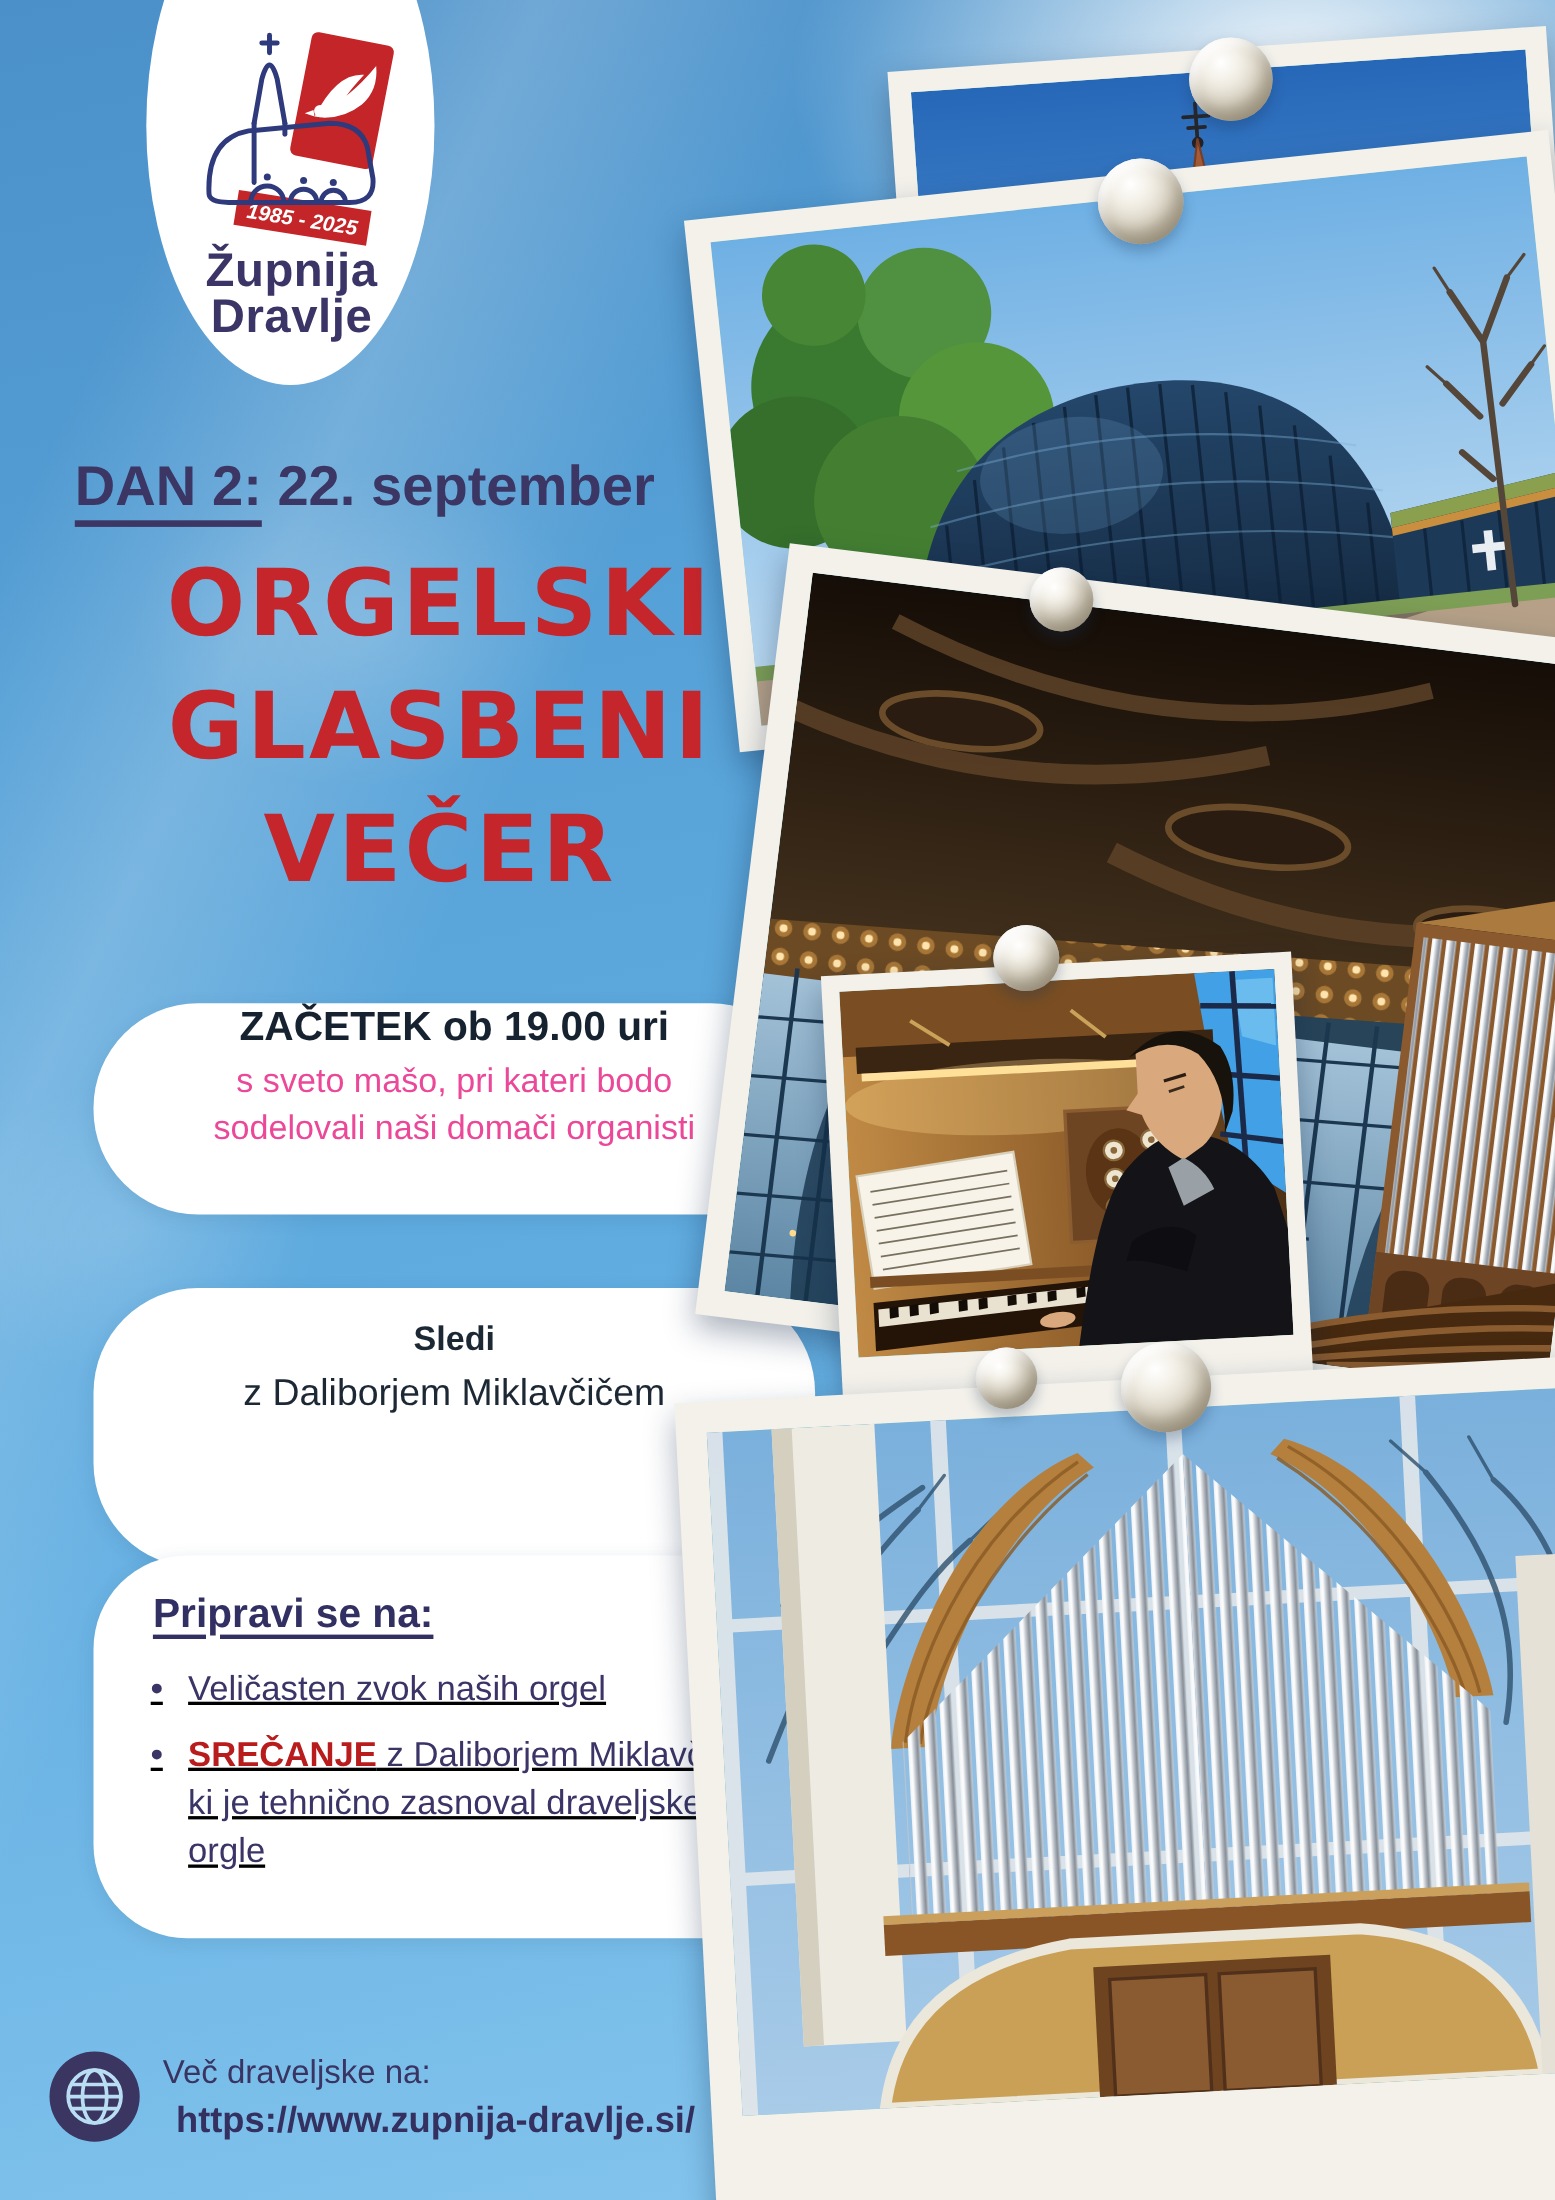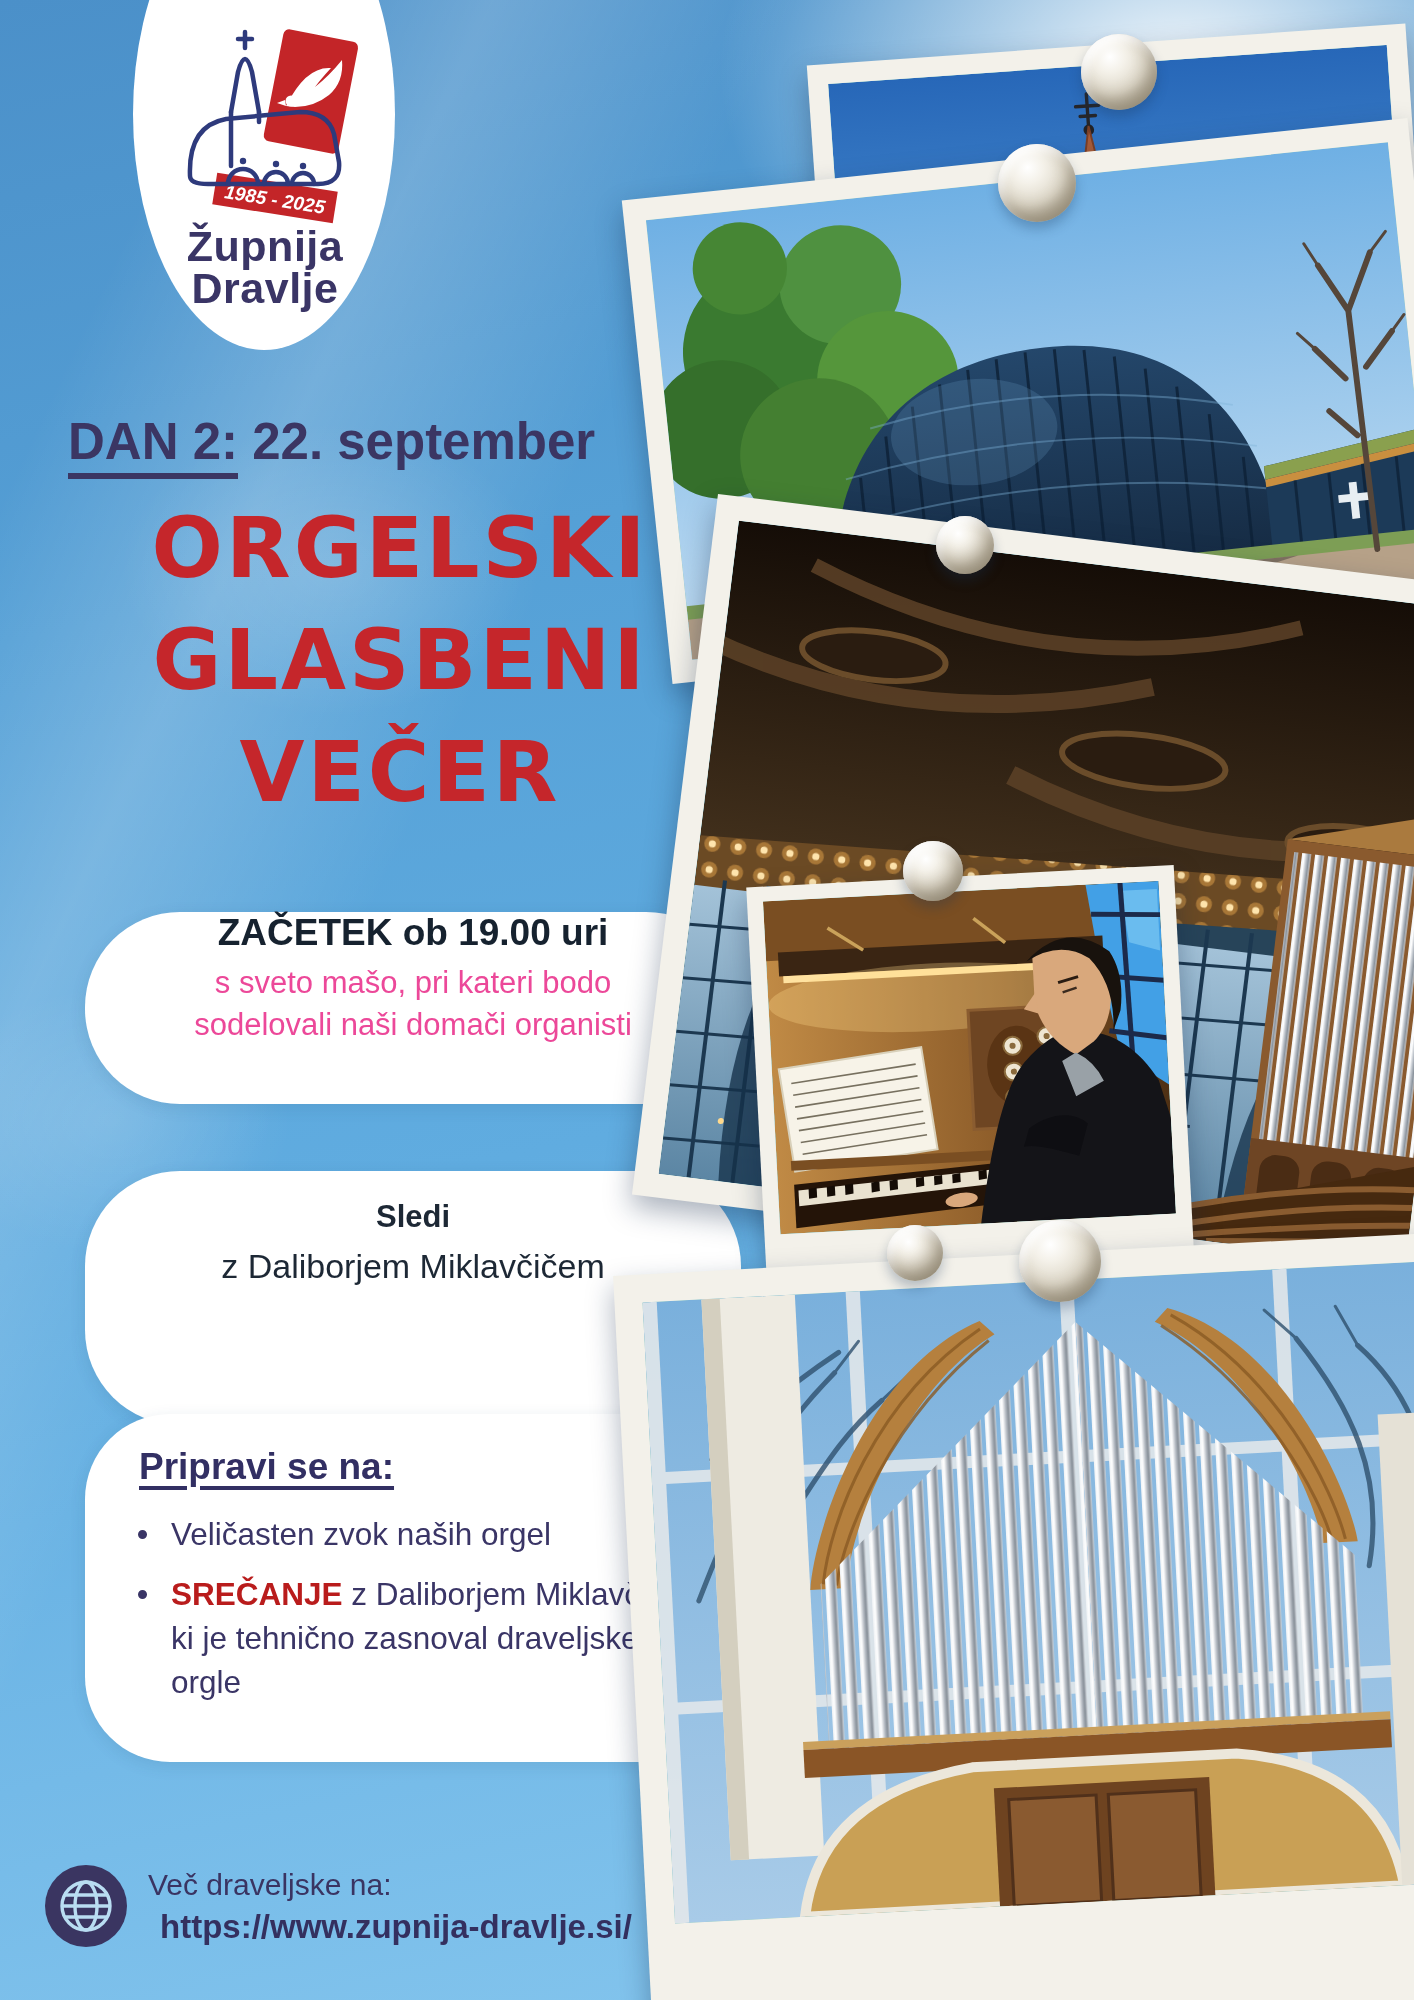--- a/index.html
+++ b/index.html
@@ -28,21 +28,21 @@
     color:#c5262b;letter-spacing:3px;}
   
   .wbox{position:absolute;left:85px;width:656px;background:#fff;box-shadow:0 4px 16px rgba(30,70,110,.12);}
   .box1{top:912px;height:192px;border-radius:95px;text-align:center;}
   .box1 .h{font-size:37px;font-weight:bold;color:#16222f;}
   .box1 .b{font-size:31px;color:#ec4899;line-height:42px;margin-top:8px;}
   .box2{top:1123px;height:254px;border-radius:95px;text-align:center;color:#1d2835;margin-top:48px;}
   .box2 .s1{margin-top:28px;font-size:31px;font-weight:bold;}
   .box2 .s2{margin-top:14px;font-size:37px;font-weight:bold;letter-spacing:.5px;}
   .box2 .s3{margin-top:12px;font-size:34px;}
-  .box3{top:1414px;height:348px;border-radius:85px;}
+  .box3{top:1414px;height:348px;border-radius:85px;text-decoration:underline;}
   .box3 .h{margin:32px 0 0 54px;font-size:37px;font-weight:bold;color:#322f63;
     text-decoration:underline;text-decoration-thickness:3.5px;text-underline-offset:7px;display:inline-block;}
   .box3 ul{list-style:none;margin:24px 0 0 0;padding:0 0 0 52px;}
   .box3 li{display:flex;font-size:31.5px;line-height:44px;color:#3a3566;margin-bottom:16px;}
   .box3 li .dot{width:34px;font-weight:bold;flex:none;}
   .box3 li .txt{width:545px;}
   .box3 li .txt b{color:#b91c1c;}
   
   .globe{position:absolute;left:44px;top:1864px;width:84px;height:84px;}
   .f-label{position:absolute;left:148px;top:1868px;font-size:30px;color:#3a3462;}

